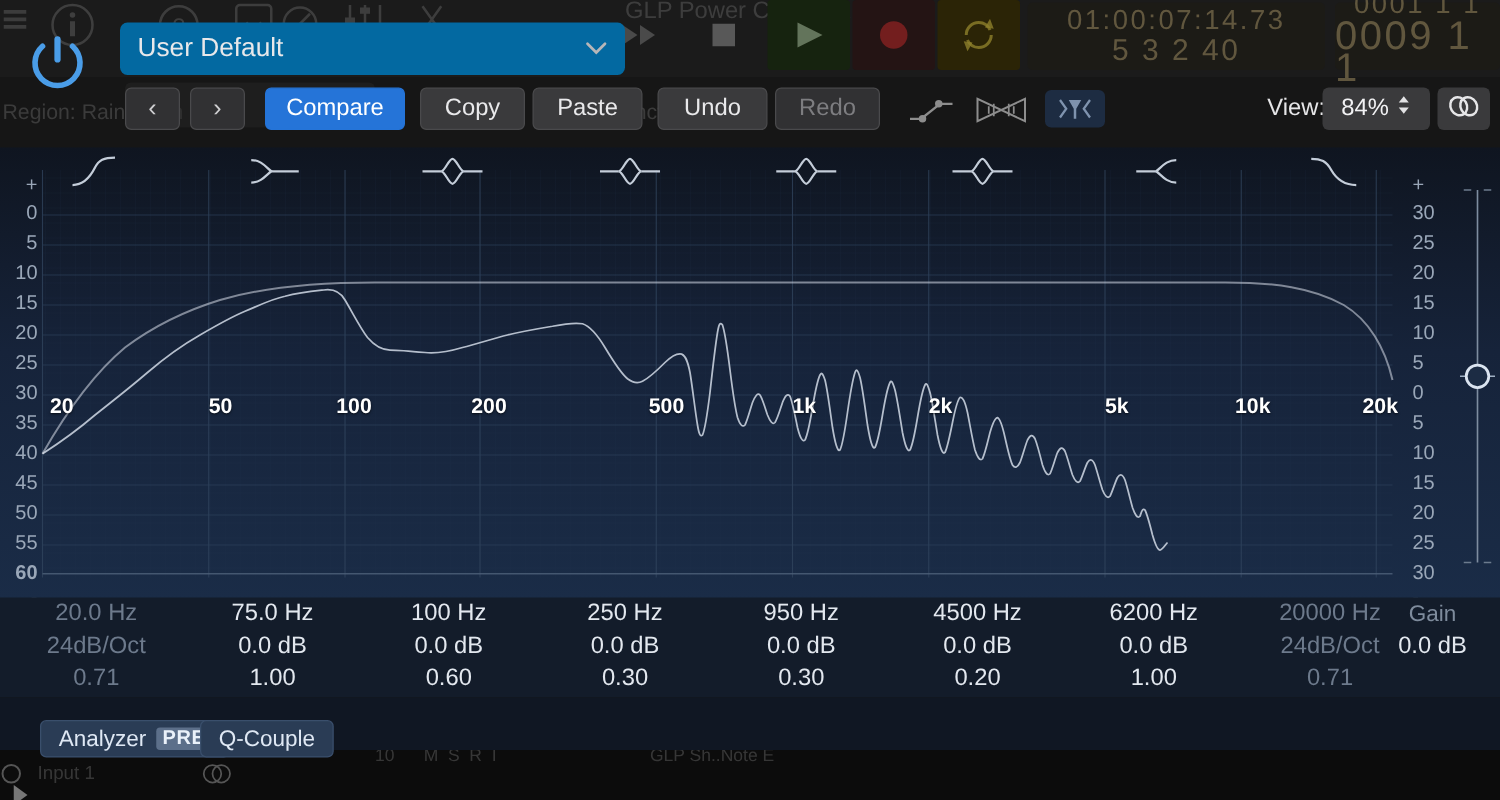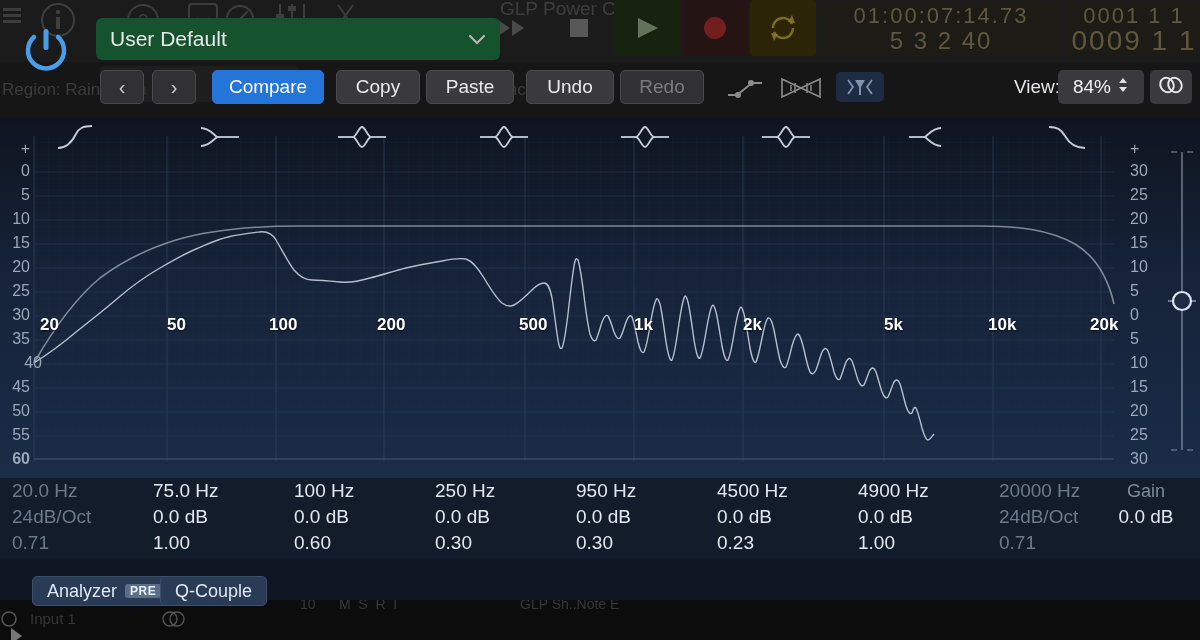--- a/index.html
+++ b/index.html
@@ -43,21 +43,21 @@
     background: rgba(26,26,26,0.0);
   }
 
   .power-btn {
     position:absolute; left:18px; top:22px; width:56px; height:56px;
     cursor:pointer;
   }
 
   .preset-field {
     position:absolute; left:96px; top:18px; width:404px; height:42px;
-    background:#14532d; border-radius:6px;
+    background:#0369a1; border-radius:6px;
     display:flex; align-items:center; padding:0 14px;
     color:#e8e8ea; font-size:21px;
   }
   .preset-field .chev { margin-left:auto; color:#b6b6b8; font-size:15px; }
   .tbtn {
     position:absolute; top:70px; height:34px; border-radius:5px;
     background:#3a3a3c; color:#e9e9eb; font-size:19px;
     display:flex; align-items:center; justify-content:center; cursor:pointer;
     border:0.5px solid #4a4a4c;
   }
@@ -105,39 +105,39 @@
     text-shadow:0 1px 2px rgba(0,0,0,.7);
   }
 
   .gain-slider { position:absolute; right:2px; top:30px; width:32px; height:306px; }
 
   
   .params {
     position:absolute; left:0; top:478px; width:1200px; height:80px;
     background:#131c2a;
   }
-  .param-col { position:absolute; top:0; }
+  .param-col { position:absolute; top:0; text-align:center; }
   .param-col .v { font-size:19px; line-height:26px; color:#e3e8ef; }
   .param-col.dim .v { color:#6d7a8c; }
   .gain-col { position:absolute; right:6px; top:0; width:96px; text-align:center; }
   .gain-col .lbl { font-size:18px; color:#7e8b9c; line-height:26px; }
   .gain-col .v { font-size:19px; color:#e3e8ef; line-height:26px; }
 
   .footer {
     position:absolute; left:0; top:558px; width:1200px; height:42px;
     background:#101723;
   }
   .fbtn {
     position:absolute; top:6px; height:30px; border-radius:5px;
     background:#2a3c55; color:#dfe8f4; font-size:18px;
     display:flex; align-items:center; justify-content:center; gap:8px;
     padding:0 14px; cursor:pointer; border:0.5px solid #3a4f6c;margin-top:12px;
   }
   .pre-badge {
-    background:#5c6f8a; color:#eaf1fa; font-size:12px; font-weight:bold;
+    background:#5c6f8a; color:#eaf1fa; font-size:16px; font-weight:bold;
     border-radius:3px; padding:0 5px; letter-spacing:.5px;text-align:center;
   }
 </style>
 </head>
 <body>
 
 <div id="root">
 
   <div class="host-bg">
     <div class="host-strip-top"></div>
@@ -180,21 +180,21 @@
           <polygon points="6,27 3,19 10,20" fill="#8d7f2a" opacity=".8"></polygon>
         </svg>
     </div>
 
     <div class="timecode" style="left:822px; width:238px; height:54px; flex-direction:column; font-size:22px;">
       <span style="line-height:24px;">01:00:07:14.73</span>
       <span style="line-height:26px;font-size:24px;">5 3 2 40</span>
     </div>
     <div class="timecode" style="left:1068px; width:132px; height:54px; flex-direction:column; font-size:22px;">
       <span style="line-height:24px;">0001 1 1</span>
-      <span style="line-height:26px;font-size:28px;">0009 1 1</span>
+      <span style="line-height:26px;font-size:32px;">0009 1 1</span>
     </div>
 
     <div class="host-icon" style="left:0px;top:4px;">
       <svg width="26" height="26" viewBox="0 0 26 26">
           <rect x="3" y="4" width="18" height="3" fill="#888"></rect>
           <rect x="3" y="10" width="18" height="3" fill="#888"></rect>
           <rect x="3" y="16" width="18" height="3" fill="#888"></rect>
         </svg>
     </div>
     <div class="host-icon" style="left:40px;top:2px;">
@@ -479,21 +479,21 @@
       <div class="axis-left">
         <div class="axis-tick" style="left:0;top:22px;">+</div>
         <div class="axis-tick" style="left:0;top:44px;">0</div>
         <div class="axis-tick" style="left:0;top:68px;">5</div>
         <div class="axis-tick" style="left:0;top:92px;">10</div>
         <div class="axis-tick" style="left:0;top:116px;">15</div>
         <div class="axis-tick" style="left:0;top:140px;">20</div>
         <div class="axis-tick" style="left:0;top:164px;">25</div>
         <div class="axis-tick" style="left:0;top:188px;">30</div>
         <div class="axis-tick" style="left:0;top:212px;">35</div>
-        <div class="axis-tick" style="left:12px;top:236px;">40</div>
+        <div class="axis-tick" style="left:0;top:236px;">40</div>
         <div class="axis-tick" style="left:0;top:260px;">45</div>
         <div class="axis-tick" style="left:0;top:284px;">50</div>
         <div class="axis-tick" style="left:0;top:308px;">55</div>
         <div class="axis-tick" style="left:0;top:332px;font-weight:bold;">60</div>
         <div class="axis-tick" style="left:0;top:352px;">-</div>
       </div>
 
       <div class="axis-right">
         <div class="axis-tick r" style="left:0;top:22px;">+</div>
         <div class="axis-tick r" style="left:0;top:44px;">30</div>
@@ -560,24 +560,24 @@
         <div class="v">0.30</div>
       </div>
       <div class="param-col" style="left:576px;width:130px;">
         <div class="v">950 Hz</div>
         <div class="v">0.0 dB</div>
         <div class="v">0.30</div>
       </div>
       <div class="param-col" style="left:717px;width:130px;">
         <div class="v">4500 Hz</div>
         <div class="v">0.0 dB</div>
-        <div class="v">0.23</div>
+        <div class="v">0.20</div>
       </div>
       <div class="param-col" style="left:858px;width:130px;">
-        <div class="v">4900 Hz</div>
+        <div class="v">6200 Hz</div>
         <div class="v">0.0 dB</div>
         <div class="v">1.00</div>
       </div>
       <div class="param-col dim" style="left:999px;width:130px;">
         <div class="v">20000 Hz</div>
         <div class="v">24dB/Oct</div>
         <div class="v">0.71</div>
       </div>
 
       <div class="gain-col">

